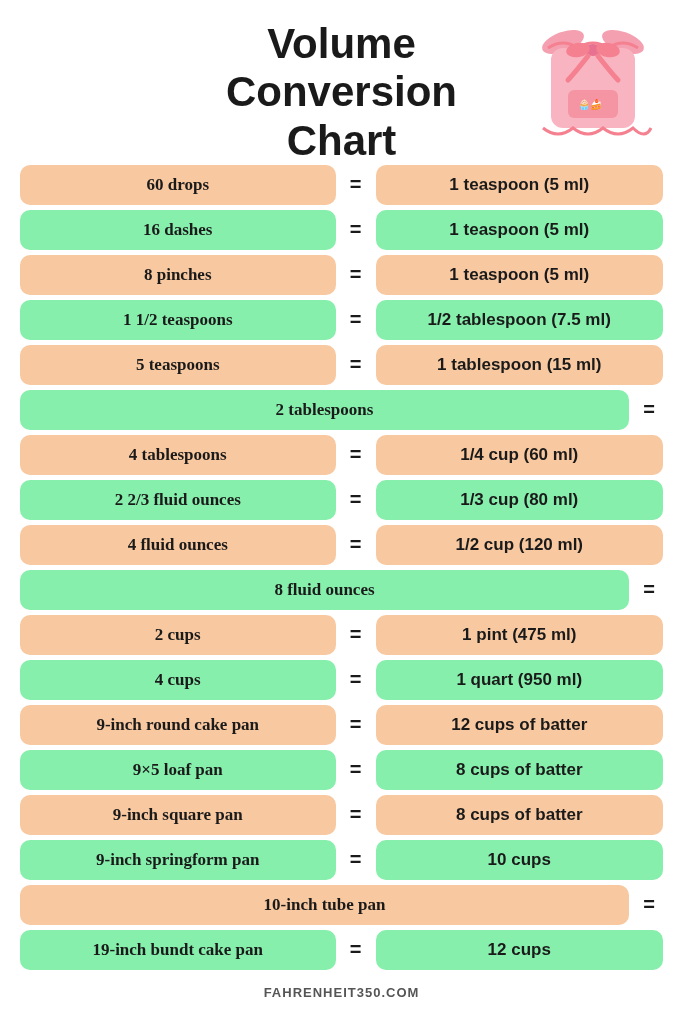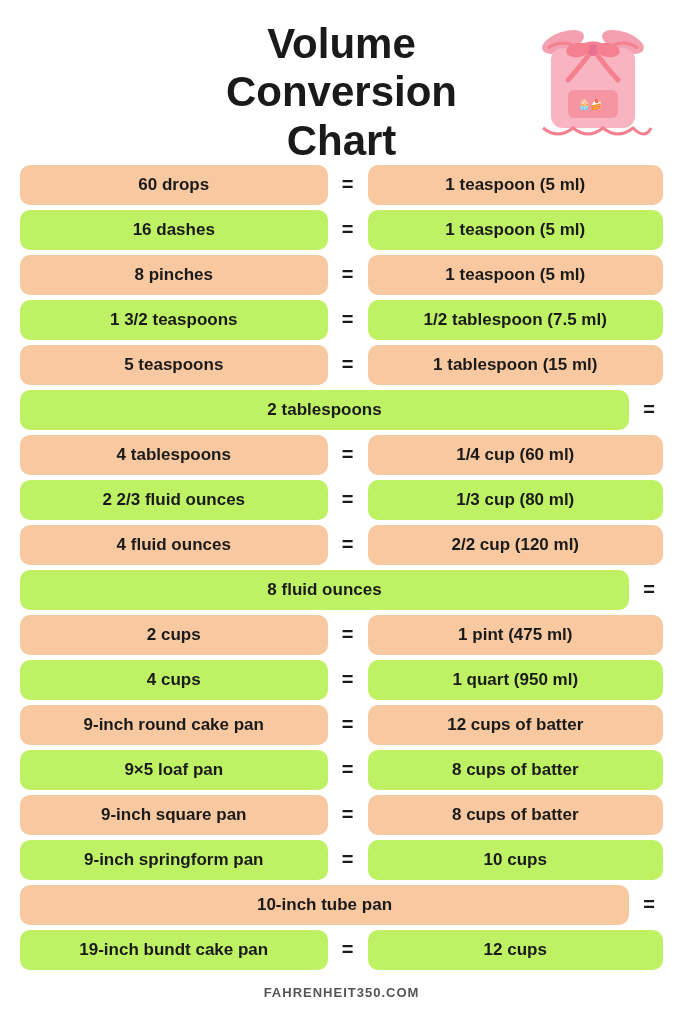--- a/index.html
+++ b/index.html
@@ -43,39 +43,40 @@
       gap: 6px;
     }
     .cell-left {
       flex: 1;
       padding: 10px 14px;
       border-radius: 10px;
       font-size: 17px;
       font-weight: 600;
       text-align: center;
       color: #1a1a1a;
+      font-family: Liberation Serif, serif;
     }
     .cell-equals {
       font-size: 20px;
       font-weight: 700;
       color: #1a1a1a;
       text-align: center;
       width: 28px;
       flex-shrink: 0;
     }
     .cell-right {
       flex: 1;
-      padding: 10px 8px;
+      padding: 10px 0;
       border-radius: 10px;
       font-size: 17px;
       font-weight: 600;
       text-align: center;
       color: #1a1a1a;
     }
-    .bg-salmon { background-color: #bef264; }
+    .bg-salmon { background-color: #86efac; }
     .bg-peach  { background-color: #f8c8a0; }
     .footer {
       margin-top: 10px;
       font-size: 13px;
       font-weight: 700;
       letter-spacing: 1px;
       color: #555;
       text-align: left;
     }
   </style>
@@ -122,21 +123,21 @@
       <div class="cell-left bg-salmon">16 dashes</div>
       <div class="cell-equals">=</div>
       <div class="cell-right bg-salmon">1 teaspoon (5 ml)</div>
     </div>
     <div class="row-container">
       <div class="cell-left bg-peach">8 pinches</div>
       <div class="cell-equals">=</div>
       <div class="cell-right bg-peach">1 teaspoon (5 ml)</div>
     </div>
     <div class="row-container">
-      <div class="cell-left bg-salmon">1 3/2 teaspoons</div>
+      <div class="cell-left bg-salmon">1 1/2 teaspoons</div>
       <div class="cell-equals">=</div>
       <div class="cell-right bg-salmon">1/2 tablespoon (7.5 ml)</div>
     </div>
     <div class="row-container">
       <div class="cell-left bg-peach">5 teaspoons</div>
       <div class="cell-equals">=</div>
       <div class="cell-right bg-peach">1 tablespoon (15 ml)</div>
     </div>
     <div class="row-container">
       <div class="cell-left bg-salmon">2 tablespoons</div>
@@ -148,21 +149,21 @@
       <div class="cell-right bg-peach">1/4 cup (60 ml)</div>
     </div>
     <div class="row-container">
       <div class="cell-left bg-salmon">2 2/3 fluid ounces</div>
       <div class="cell-equals">=</div>
       <div class="cell-right bg-salmon">1/3 cup (80 ml)</div>
     </div>
     <div class="row-container">
       <div class="cell-left bg-peach">4 fluid ounces</div>
       <div class="cell-equals">=</div>
-      <div class="cell-right bg-peach">2/2 cup (120 ml)</div>
+      <div class="cell-right bg-peach">1/2 cup (120 ml)</div>
     </div>
     <div class="row-container">
       <div class="cell-left bg-salmon">8 fluid ounces</div>
       <div class="cell-equals">=</div>
     </div>
     <div class="row-container">
       <div class="cell-left bg-peach">2 cups</div>
       <div class="cell-equals">=</div>
       <div class="cell-right bg-peach">1 pint (475 ml)</div>
     </div>

